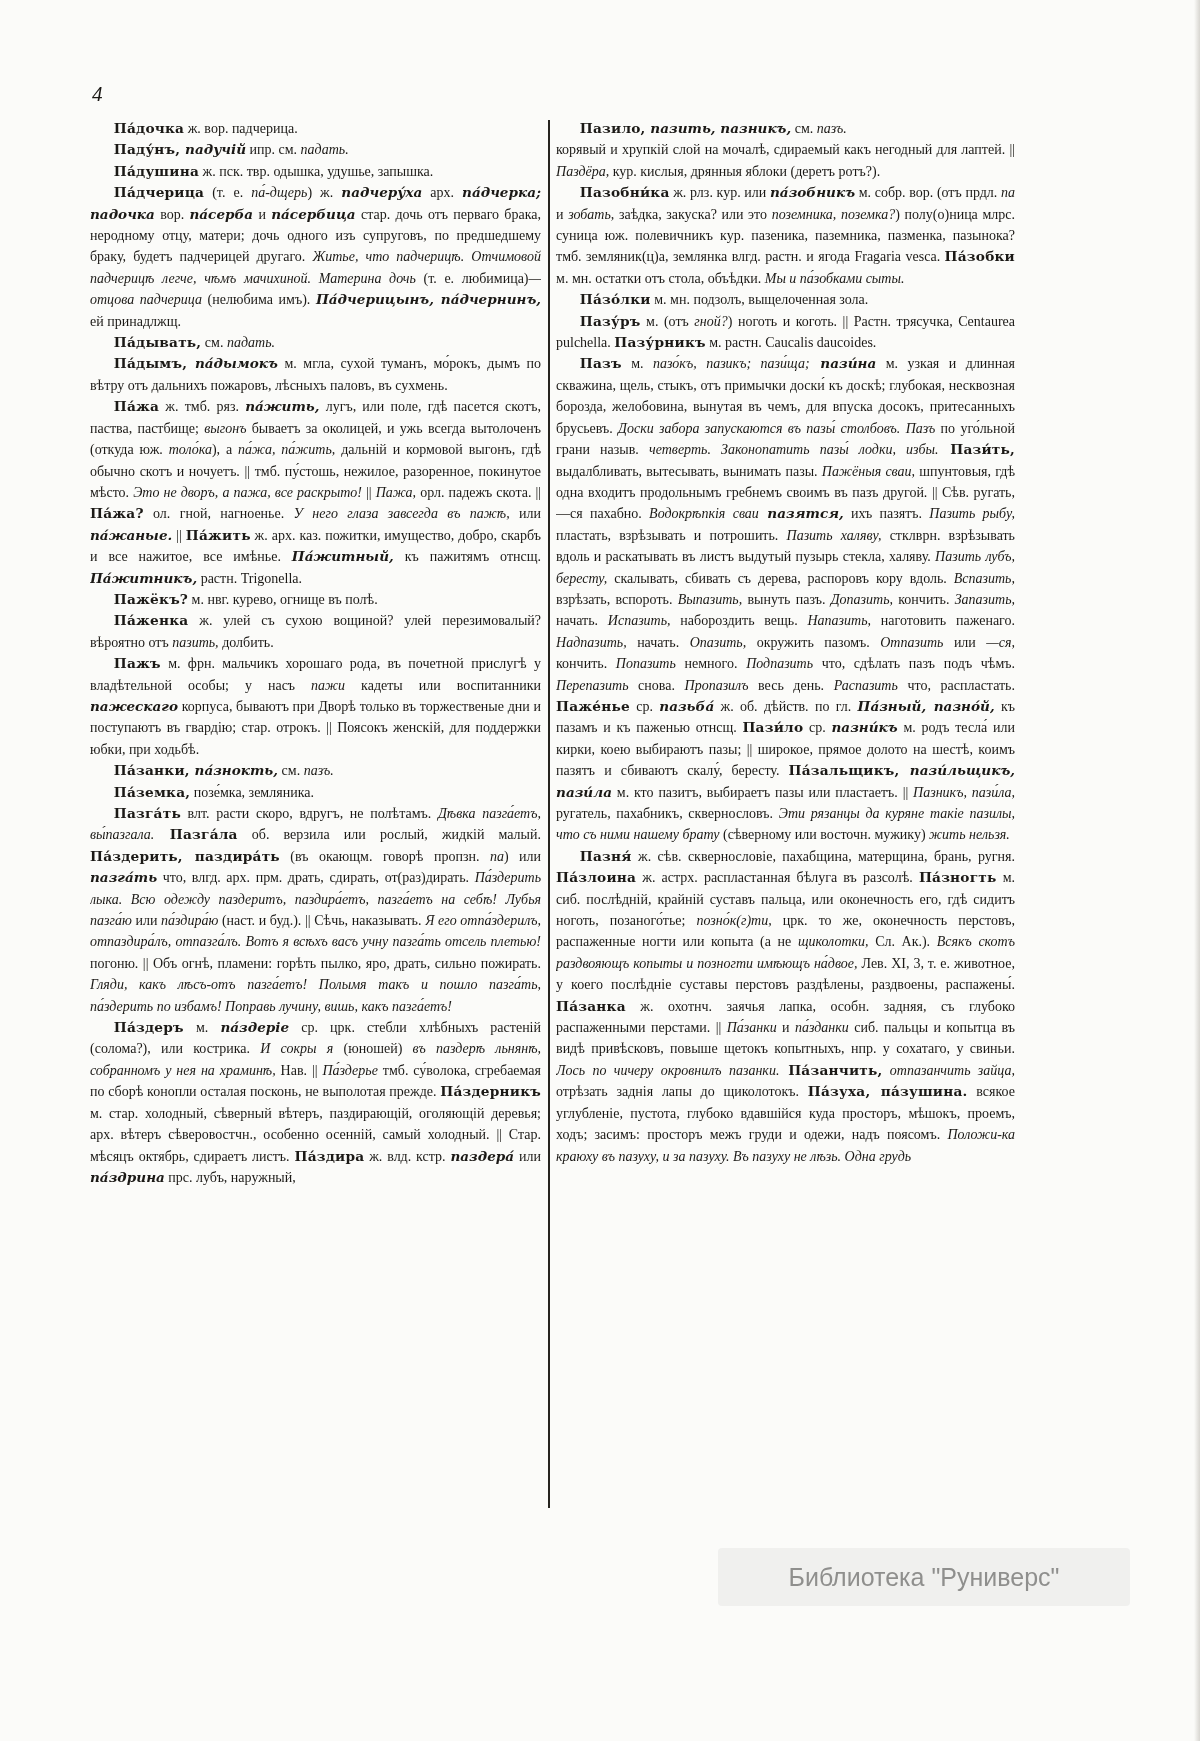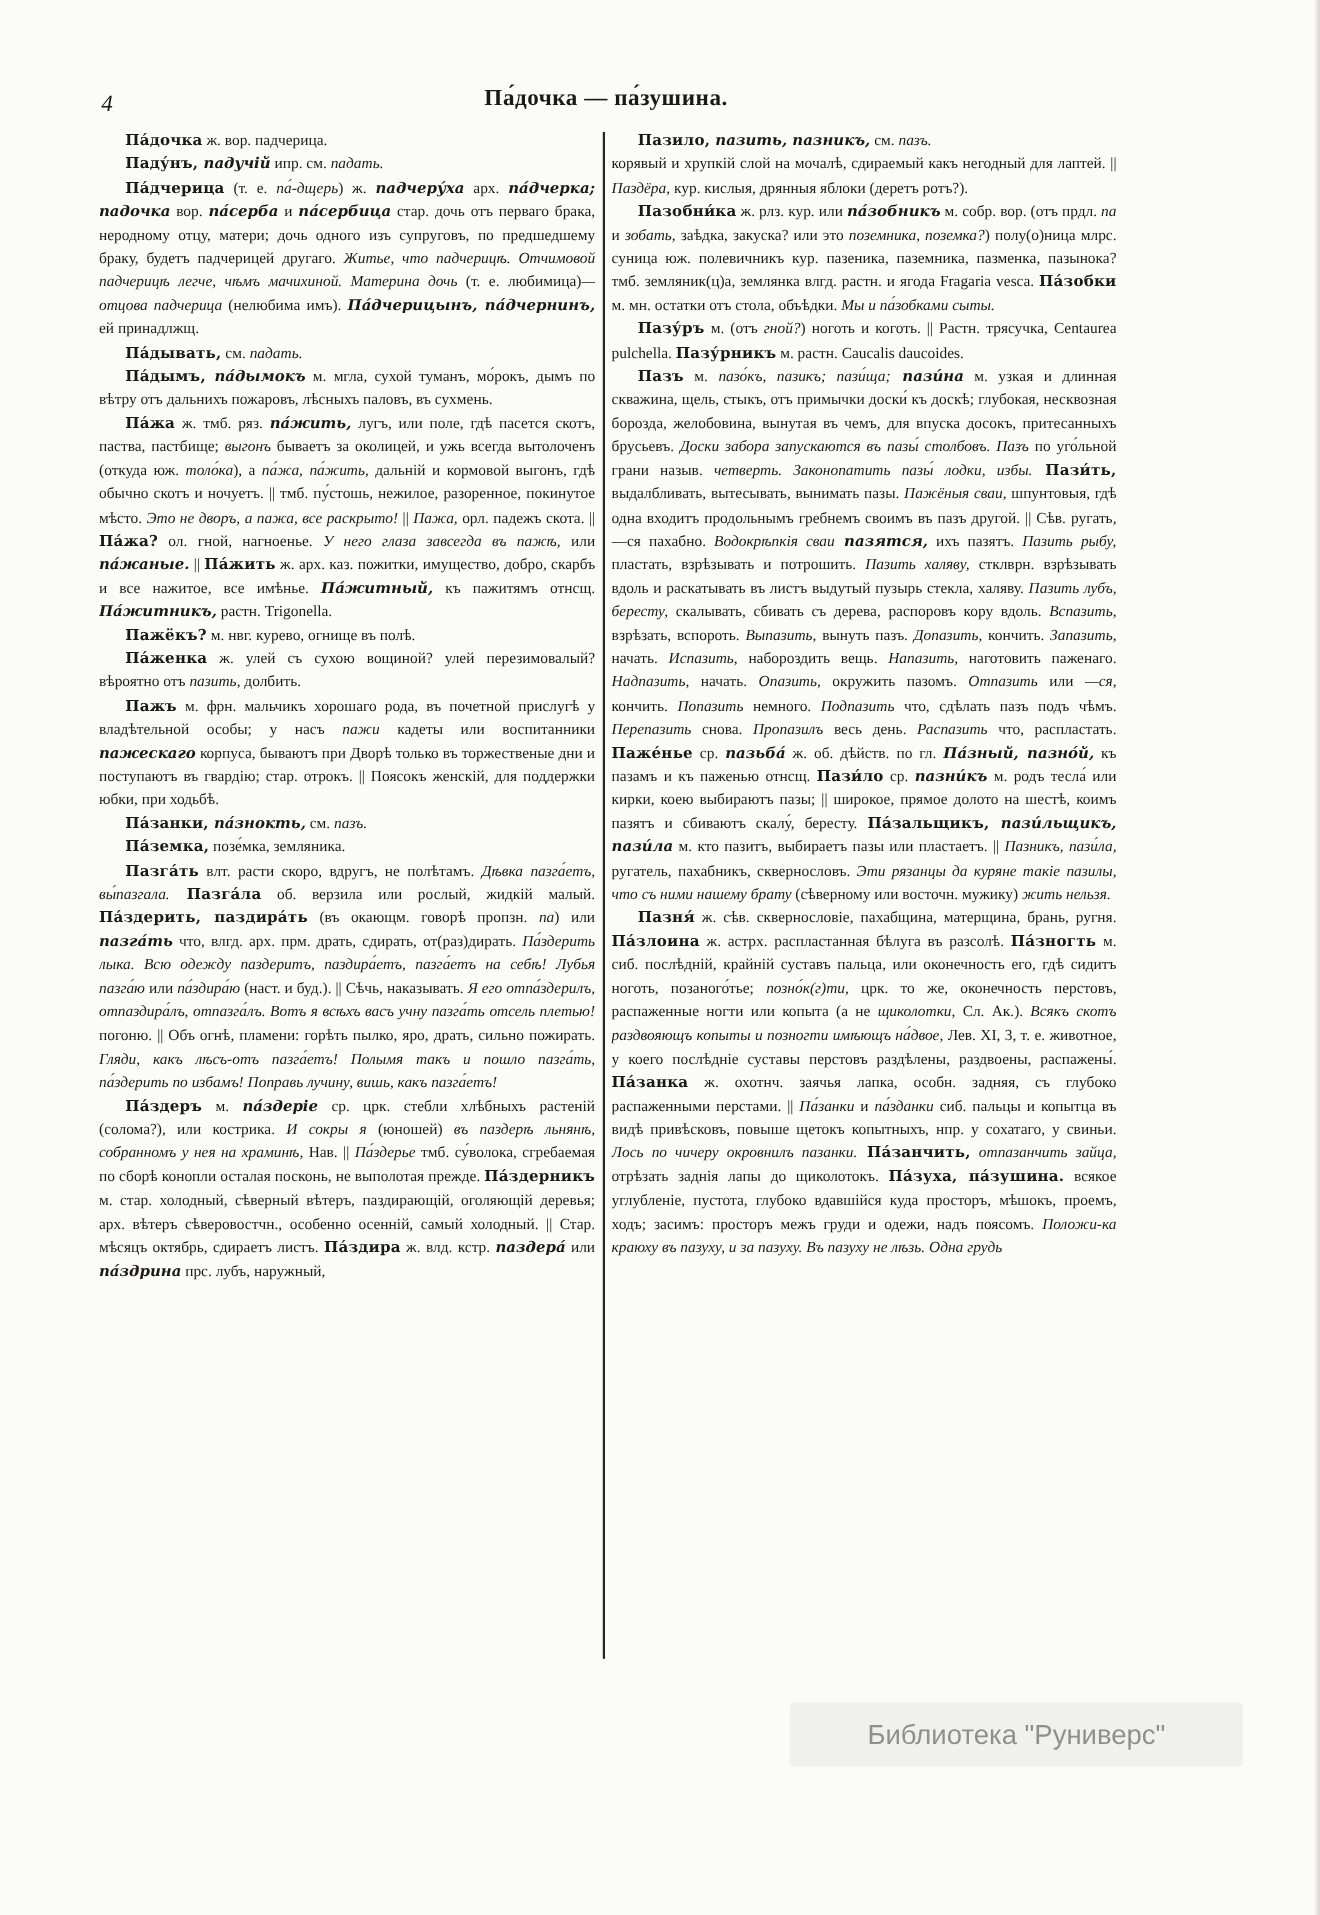--- a/index.html
+++ b/index.html
@@ -21,44 +21,45 @@
   .watermark{position:absolute;left:718px;top:1548px;width:412px;height:58px;background:#f0f0ee;border-radius:4px;display:flex;align-items:center;justify-content:center;}
   .watermark span{color:#8f8f8d;font-size:25px;font-family:"Liberation Sans", sans-serif;}
 </style>
 </head>
 <body>
 
 <div id="page">
 
   <div class="header-row">
     <div class="page-number">4</div>
-    <div class="running-title">Па́дочка — па́зушина.</div>
   </div>
 
   <div class="columns">
     <div class="col col-left">
         <div class="para"><span class="h">Па́дочка</span><span class="p"> ж. вор. падчерица.</span></div>
         <div class="para"><span class="h">Паду́нъ,</span><span class="b"> падучій</span><span class="p"> ипр. см. </span><span class="i">падать.</span></div>
+        <div class="para"><span class="h">Па́душина</span><span class="p"> ж. пск. твр. одышка, удушье, запышка.</span></div>
         <div class="para"><span class="h">Па́дчерица</span><span class="p"> (т. е. </span><span class="i">па́-дщерь</span><span class="p">) ж. </span><span class="b">падчеру́ха</span><span class="p"> арх. </span><span class="b">па́дчерка; падочка</span><span class="p"> вор. </span><span class="b">па́серба</span><span class="p"> и </span><span class="b">па́сербица</span><span class="p"> стар. дочь отъ перваго брака, неродному отцу, матери; дочь одного изъ супруговъ, по предшедшему браку, будетъ падчерицей другаго. </span><span class="i">Житье, что падчерицѣ. Отчимовой падчерицѣ легче, чѣмъ мачихиной. Материна дочь</span><span class="p"> (т. е. любимица)</span><span class="i">—отцова падчерица</span><span class="p"> (нелюбима имъ). </span><span class="b">Па́дчерицынъ, па́дчернинъ,</span><span class="p"> ей принадлжщ.</span></div>
         <div class="para"><span class="h">Па́дывать,</span><span class="p"> см. </span><span class="i">падать.</span></div>
         <div class="para"><span class="h">Па́дымъ,</span><span class="b"> па́дымокъ</span><span class="p"> м. мгла, сухой туманъ, мо́рокъ, дымъ по вѣтру отъ дальнихъ пожаровъ, лѣсныхъ паловъ, въ сухмень.</span></div>
         <div class="para"><span class="h">Па́жа</span><span class="p"> ж. тмб. ряз. </span><span class="b">па́жить,</span><span class="p"> лугъ, или поле, гдѣ пасется скотъ, паства, пастбище; </span><span class="i">выгонъ</span><span class="p"> бываетъ за околицей, и ужь всегда вытолоченъ (откуда юж. </span><span class="i">толо́ка</span><span class="p">), а </span><span class="i">па́жа, па́жить,</span><span class="p"> дальній и кормовой выгонъ, гдѣ обычно скотъ и ночуетъ. || тмб. пу́стошь, нежилое, разоренное, покинутое мѣсто. </span><span class="i">Это не дворъ, а пажа, все раскрыто!</span><span class="p"> || </span><span class="i">Пажа,</span><span class="p"> орл. падежъ скота. || </span><span class="h">Па́жа?</span><span class="p"> ол. гной, нагноенье. </span><span class="i">У него глаза завсегда въ пажѣ,</span><span class="p"> или </span><span class="b">па́жаные.</span><span class="p"> || </span><span class="h">Па́жить</span><span class="p"> ж. арх. каз. пожитки, имущество, добро, скарбъ и все нажитое, все имѣнье. </span><span class="b">Па́житный,</span><span class="p"> къ пажитямъ отнсщ. </span><span class="b">Па́житникъ,</span><span class="p"> растн. Trigonella.</span></div>
         <div class="para"><span class="h">Пажёкъ?</span><span class="p"> м. нвг. курево, огнище въ полѣ.</span></div>
         <div class="para"><span class="h">Па́женка</span><span class="p"> ж. улей съ сухою вощиной? улей перезимовалый? вѣроятно отъ </span><span class="i">пазить,</span><span class="p"> долбить.</span></div>
         <div class="para"><span class="h">Пажъ</span><span class="p"> м. фрн. мальчикъ хорошаго рода, въ почетной прислугѣ у владѣтельной особы; у насъ </span><span class="i">пажи</span><span class="p"> кадеты или воспитанники </span><span class="b">пажескаго</span><span class="p"> корпуса, бываютъ при Дворѣ только въ торжественые дни и поступаютъ въ гвардію; стар. отрокъ. || Поясокъ женскій, для поддержки юбки, при ходьбѣ.</span></div>
         <div class="para"><span class="h">Па́занки,</span><span class="b"> па́знокть,</span><span class="p"> см. </span><span class="i">пазъ.</span></div>
         <div class="para"><span class="h">Па́земка,</span><span class="p"> позе́мка, земляника.</span></div>
         <div class="para"><span class="h">Пазга́ть</span><span class="p"> влт. расти скоро, вдругъ, не полѣтамъ. </span><span class="i">Дѣвка пазга́етъ, вы́пазгала.</span><span class="h"> Пазга́ла</span><span class="p"> об. верзила или рослый, жидкій малый. </span><span class="h">Па́здерить, паздира́ть</span><span class="p"> (въ окающм. говорѣ пропзн. </span><span class="i">па</span><span class="p">) или </span><span class="b">пазга́ть</span><span class="p"> что, влгд. арх. прм. драть, сдирать, от(раз)дирать. </span><span class="i">Па́здерить лыка. Всю одежду паздеритъ, паздира́етъ, пазга́етъ на себѣ! Лубья пазга́ю</span><span class="p"> или </span><span class="i">па́здира́ю</span><span class="p"> (наст. и буд.). || Сѣчь, наказывать. </span><span class="i">Я его отпа́здерилъ, отпаздира́лъ, отпазга́лъ. Вотъ я всѣхъ васъ учну пазга́ть отсель плетью!</span><span class="p"> погоню. || Объ огнѣ, пламени: горѣть пылко, яро, драть, сильно пожирать. </span><span class="i">Гляди, какъ лѣсъ-отъ пазга́етъ! Полымя такъ и пошло пазга́ть, па́здерить по избамъ! Поправь лучину, вишь, какъ пазга́етъ!</span></div>
         <div class="para"><span class="h">Па́здеръ</span><span class="p"> м. </span><span class="b">па́здеріе</span><span class="p"> ср. црк. стебли хлѣбныхъ растеній (солома?), или кострика. </span><span class="i">И сокры я</span><span class="p"> (юношей) </span><span class="i">въ паздерѣ льнянѣ, собранномъ у нея на храминѣ,</span><span class="p"> Нав. || </span><span class="i">Па́здерье</span><span class="p"> тмб. су́волока, сгребаемая по сборѣ конопли осталая посконь, не выполотая прежде. </span><span class="h">Па́здерникъ</span><span class="p"> м. стар. холодный, сѣверный вѣтеръ, паздирающій, оголяющій деревья; арх. вѣтеръ сѣверовостчн., особенно осенній, самый холодный. || Стар. мѣсяцъ октябрь, сдираетъ листъ. </span><span class="h">Па́здира</span><span class="p"> ж. влд. кстр. </span><span class="b">паздера́</span><span class="p"> или </span><span class="b">па́здрина</span><span class="p"> прс. лубъ, наружный,</span></div>
       </div>
     <div class="divider"></div>
     <div class="col col-right">
         <div class="para"><span class="h">Пазило,</span><span class="b"> пазить, пазникъ,</span><span class="p"> см. </span><span class="i">пазъ.</span></div>
         <div class="para noindent"><span class="p">корявый и хрупкій слой на мочалѣ, сдираемый какъ негодный для лаптей. || </span><span class="i">Паздёра,</span><span class="p"> кур. кислыя, дрянныя яблоки (деретъ ротъ?).</span></div>
         <div class="para"><span class="h">Пазобни́ка</span><span class="p"> ж. рлз. кур. или </span><span class="b">па́зобникъ</span><span class="p"> м. собр. вор. (отъ прдл. </span><span class="i">па</span><span class="p"> и </span><span class="i">зобать,</span><span class="p"> заѣдка, закуска? или это </span><span class="i">поземника, поземка?</span><span class="p">) полу(о)ница млрс. суница юж. полевичникъ кур. пазеника, паземника, пазменка, пазынока? тмб. земляник(ц)а, землянка влгд. растн. и ягода Fragaria vesca. </span><span class="h">Па́зобки</span><span class="p"> м. мн. остатки отъ стола, объѣдки. </span><span class="i">Мы и па́зобками сыты.</span></div>
+        <div class="para"><span class="h">Па́зо́лки</span><span class="p"> м. мн. подзолъ, выщелоченная зола.</span></div>
         <div class="para"><span class="h">Пазу́ръ</span><span class="p"> м. (отъ </span><span class="i">гной?</span><span class="p">) ноготь и коготь. || Растн. трясучка, Centaurea pulchella. </span><span class="h">Пазу́рникъ</span><span class="p"> м. растн. Caucalis daucoides.</span></div>
         <div class="para"><span class="h">Пазъ</span><span class="p"> м. </span><span class="i">пазо́къ, пазикъ; пази́ща;</span><span class="b"> пази́на</span><span class="p"> м. узкая и длинная скважина, щель, стыкъ, отъ примычки доски́ къ доскѣ; глубокая, несквозная борозда, желобовина, вынутая въ чемъ, для впуска досокъ, притесанныхъ брусьевъ. </span><span class="i">Доски забора запускаются въ пазы́ столбовъ. Пазъ</span><span class="p"> по уго́льной грани назыв. </span><span class="i">четверть. Законопатить пазы́ лодки, избы.</span><span class="h"> Пази́ть,</span><span class="p"> выдалбливать, вытесывать, вынимать пазы. </span><span class="i">Пажёныя сваи,</span><span class="p"> шпунтовыя, гдѣ одна входитъ продольнымъ гребнемъ своимъ въ пазъ другой. || Сѣв. ругать, —ся пахабно. </span><span class="i">Водокрѣпкія сваи</span><span class="b"> пазятся,</span><span class="p"> ихъ пазятъ. </span><span class="i">Пазить рыбу,</span><span class="p"> пластать, взрѣзывать и потрошить. </span><span class="i">Пазить халяву,</span><span class="p"> стклврн. взрѣзывать вдоль и раскатывать въ листъ выдутый пузырь стекла, халяву. </span><span class="i">Пазить лубъ, бересту,</span><span class="p"> скалывать, сбивать съ дерева, распоровъ кору вдоль. </span><span class="i">Вспазить,</span><span class="p"> взрѣзать, вспороть. </span><span class="i">Выпазить,</span><span class="p"> вынуть пазъ. </span><span class="i">Допазить,</span><span class="p"> кончить. </span><span class="i">Запазить,</span><span class="p"> начать. </span><span class="i">Испазить,</span><span class="p"> набороздить вещь. </span><span class="i">Напазить,</span><span class="p"> наготовить паженаго. </span><span class="i">Надпазить,</span><span class="p"> начать. </span><span class="i">Опазить,</span><span class="p"> окружить пазомъ. </span><span class="i">Отпазить</span><span class="p"> или </span><span class="i">—ся,</span><span class="p"> кончить. </span><span class="i">Попазить</span><span class="p"> немного. </span><span class="i">Подпазить</span><span class="p"> что, сдѣлать пазъ подъ чѣмъ. </span><span class="i">Перепазить</span><span class="p"> снова. </span><span class="i">Пропазилъ</span><span class="p"> весь день. </span><span class="i">Распазить</span><span class="p"> что, распластать. </span><span class="h">Паже́нье</span><span class="p"> ср. </span><span class="b">пазьба́</span><span class="p"> ж. об. дѣйств. по гл. </span><span class="b">Па́зный, пазно́й,</span><span class="p"> къ пазамъ и къ паженью отнсщ. </span><span class="h">Пази́ло</span><span class="p"> ср. </span><span class="b">пазни́къ</span><span class="p"> м. родъ тесла́ или кирки, коею выбираютъ пазы; || широкое, прямое долото на шестѣ, коимъ пазятъ и сбиваютъ скалу́, бересту. </span><span class="h">Па́зальщикъ,</span><span class="b"> пази́льщикъ, пази́ла</span><span class="p"> м. кто пазитъ, выбираетъ пазы или пластаетъ. || </span><span class="i">Пазникъ, пази́ла,</span><span class="p"> ругатель, пахабникъ, сквернословъ. </span><span class="i">Эти рязанцы да куряне такіе пазилы, что съ ними нашему брату</span><span class="p"> (сѣверному или восточн. мужику) </span><span class="i">жить нельзя.</span></div>
         <div class="para"><span class="h">Пазня́</span><span class="p"> ж. сѣв. сквернословіе, пахабщина, матерщина, брань, ругня. </span><span class="h">Па́злоина</span><span class="p"> ж. астрх. распластанная бѣлуга въ разсолѣ. </span><span class="h">Па́зногть</span><span class="p"> м. сиб. послѣдній, крайній суставъ пальца, или оконечность его, гдѣ сидитъ ноготь, позаного́тье; </span><span class="i">позно́к(г)ти,</span><span class="p"> црк. то же, оконечность перстовъ, распаженные ногти или копыта (а не </span><span class="i">щиколотки,</span><span class="p"> Сл. Ак.). </span><span class="i">Всякъ скотъ раздвояющъ копыты и позногти имѣющъ на́двое,</span><span class="p"> Лев. XI, 3, т. е. животное, у коего послѣдніе суставы перстовъ раздѣлены, раздвоены, распажены́. </span><span class="h">Па́занка</span><span class="p"> ж. охотнч. заячья лапка, особн. задняя, съ глубоко распаженными перстами. || </span><span class="i">Па́занки</span><span class="p"> и </span><span class="i">па́зданки</span><span class="p"> сиб. пальцы и копытца въ видѣ привѣсковъ, повыше щетокъ копытныхъ, нпр. у сохатаго, у свиньи. </span><span class="i">Лось по чичеру окровнилъ пазанки.</span><span class="h"> Па́занчить,</span><span class="i"> отпазанчить зайца,</span><span class="p"> отрѣзать заднія лапы до щиколотокъ. </span><span class="h">Па́зуха, па́зушина.</span><span class="p"> всякое углубленіе, пустота, глубоко вдавшійся куда просторъ, мѣшокъ, проемъ, ходъ; засимъ: просторъ межъ груди и одежи, надъ поясомъ. </span><span class="i">Положи-ка краюху въ пазуху, и за пазуху. Въ пазуху не лѣзь. Одна грудь</span></div>
       </div>
   </div>
 
   <div class="watermark">
     <span>Библиотека "Руниверс"</span>
   </div>
 

